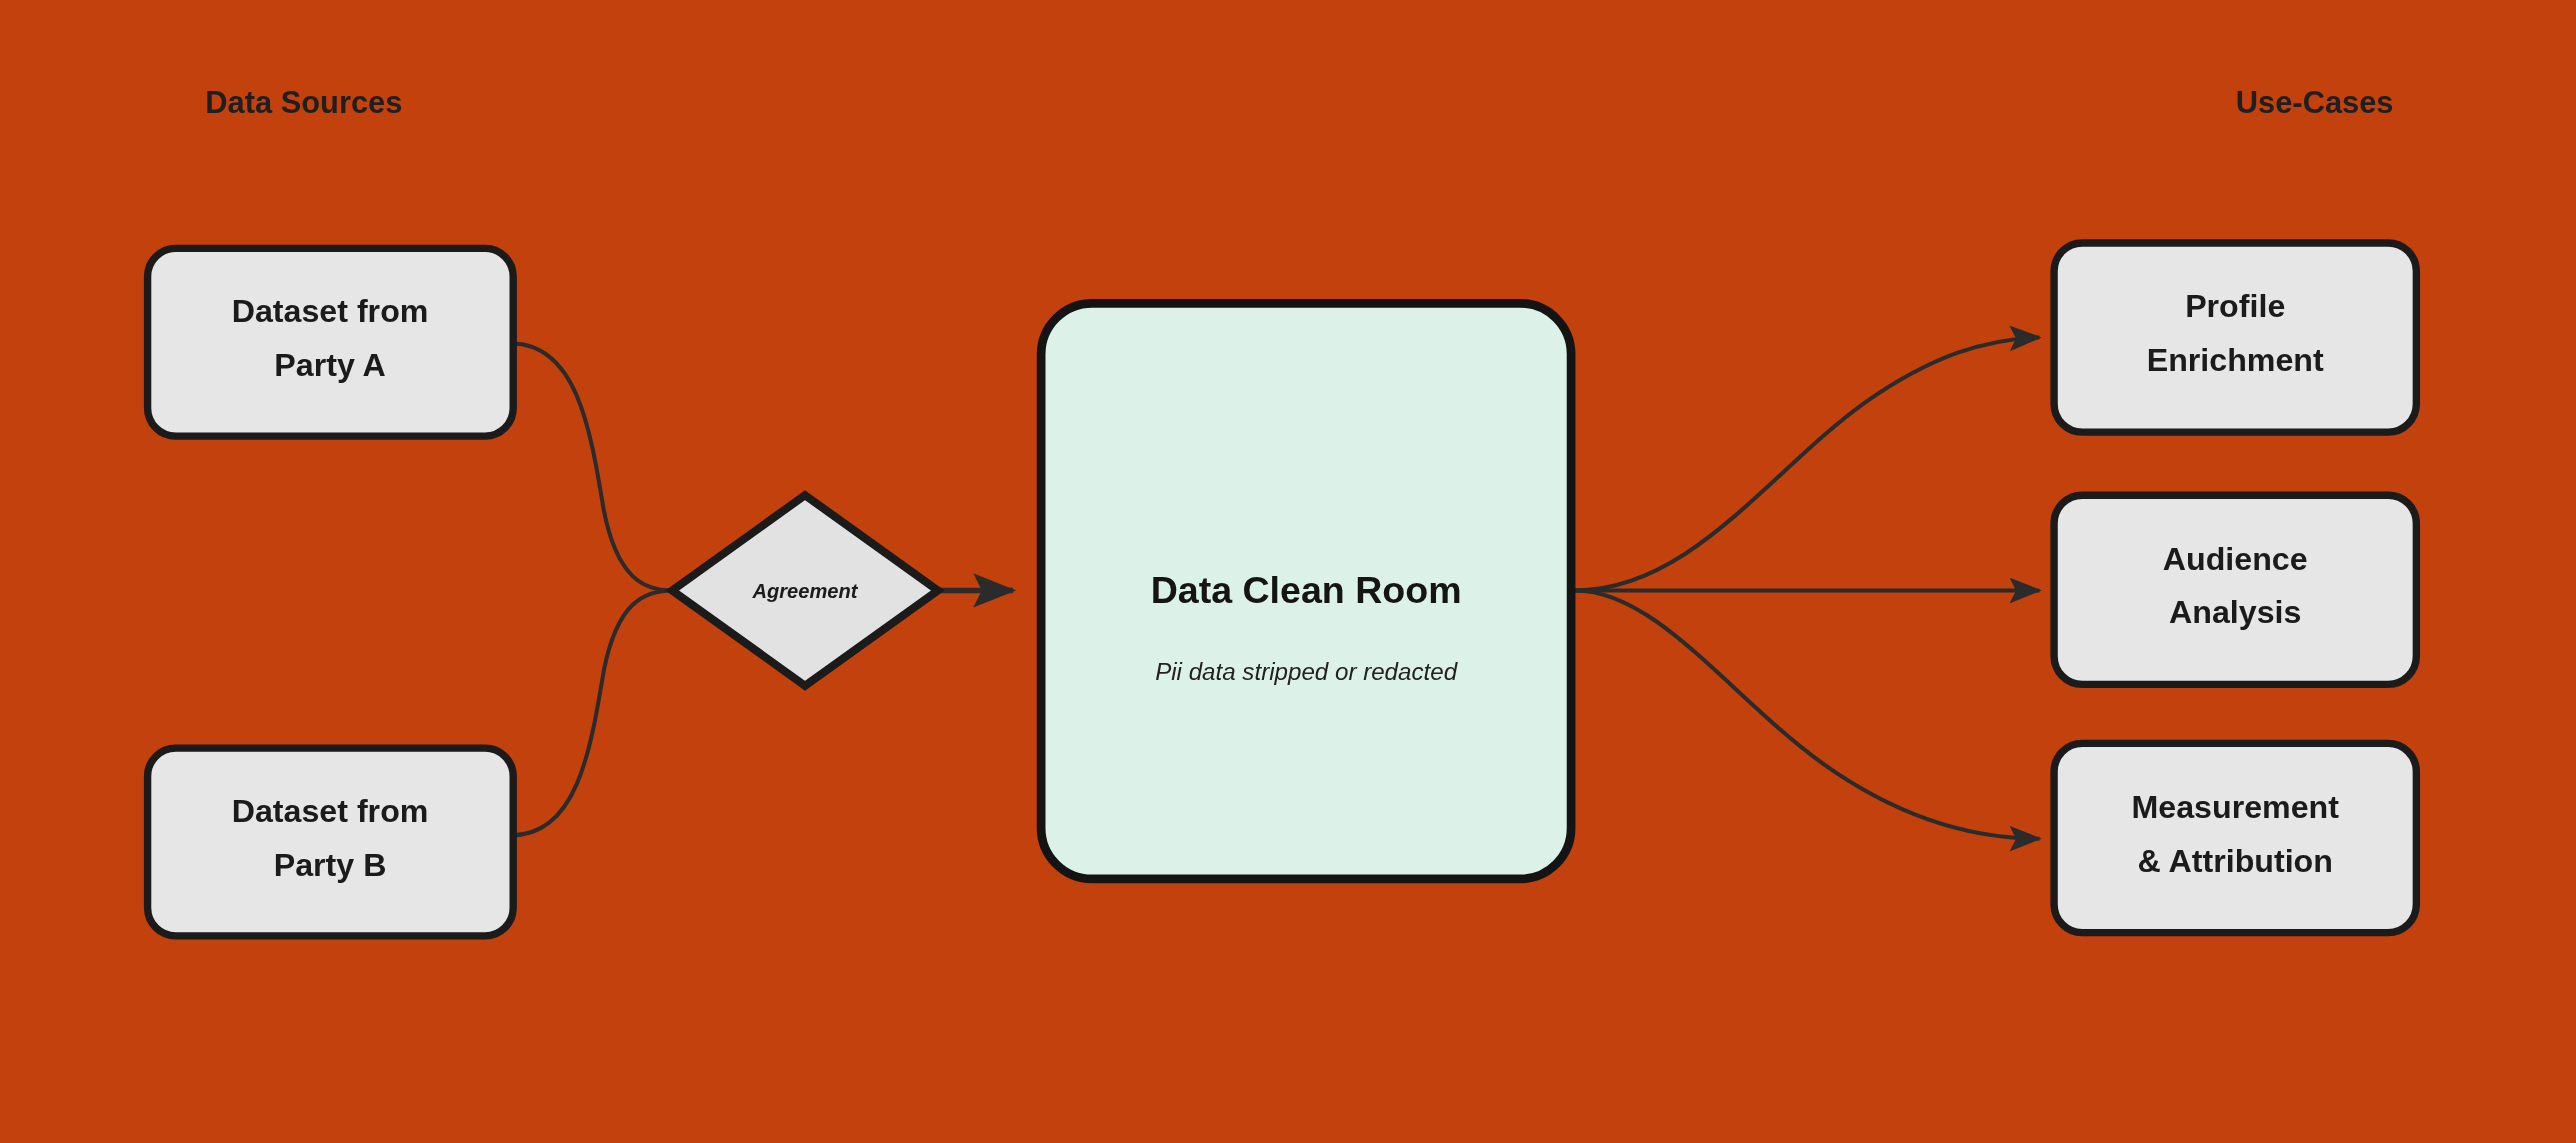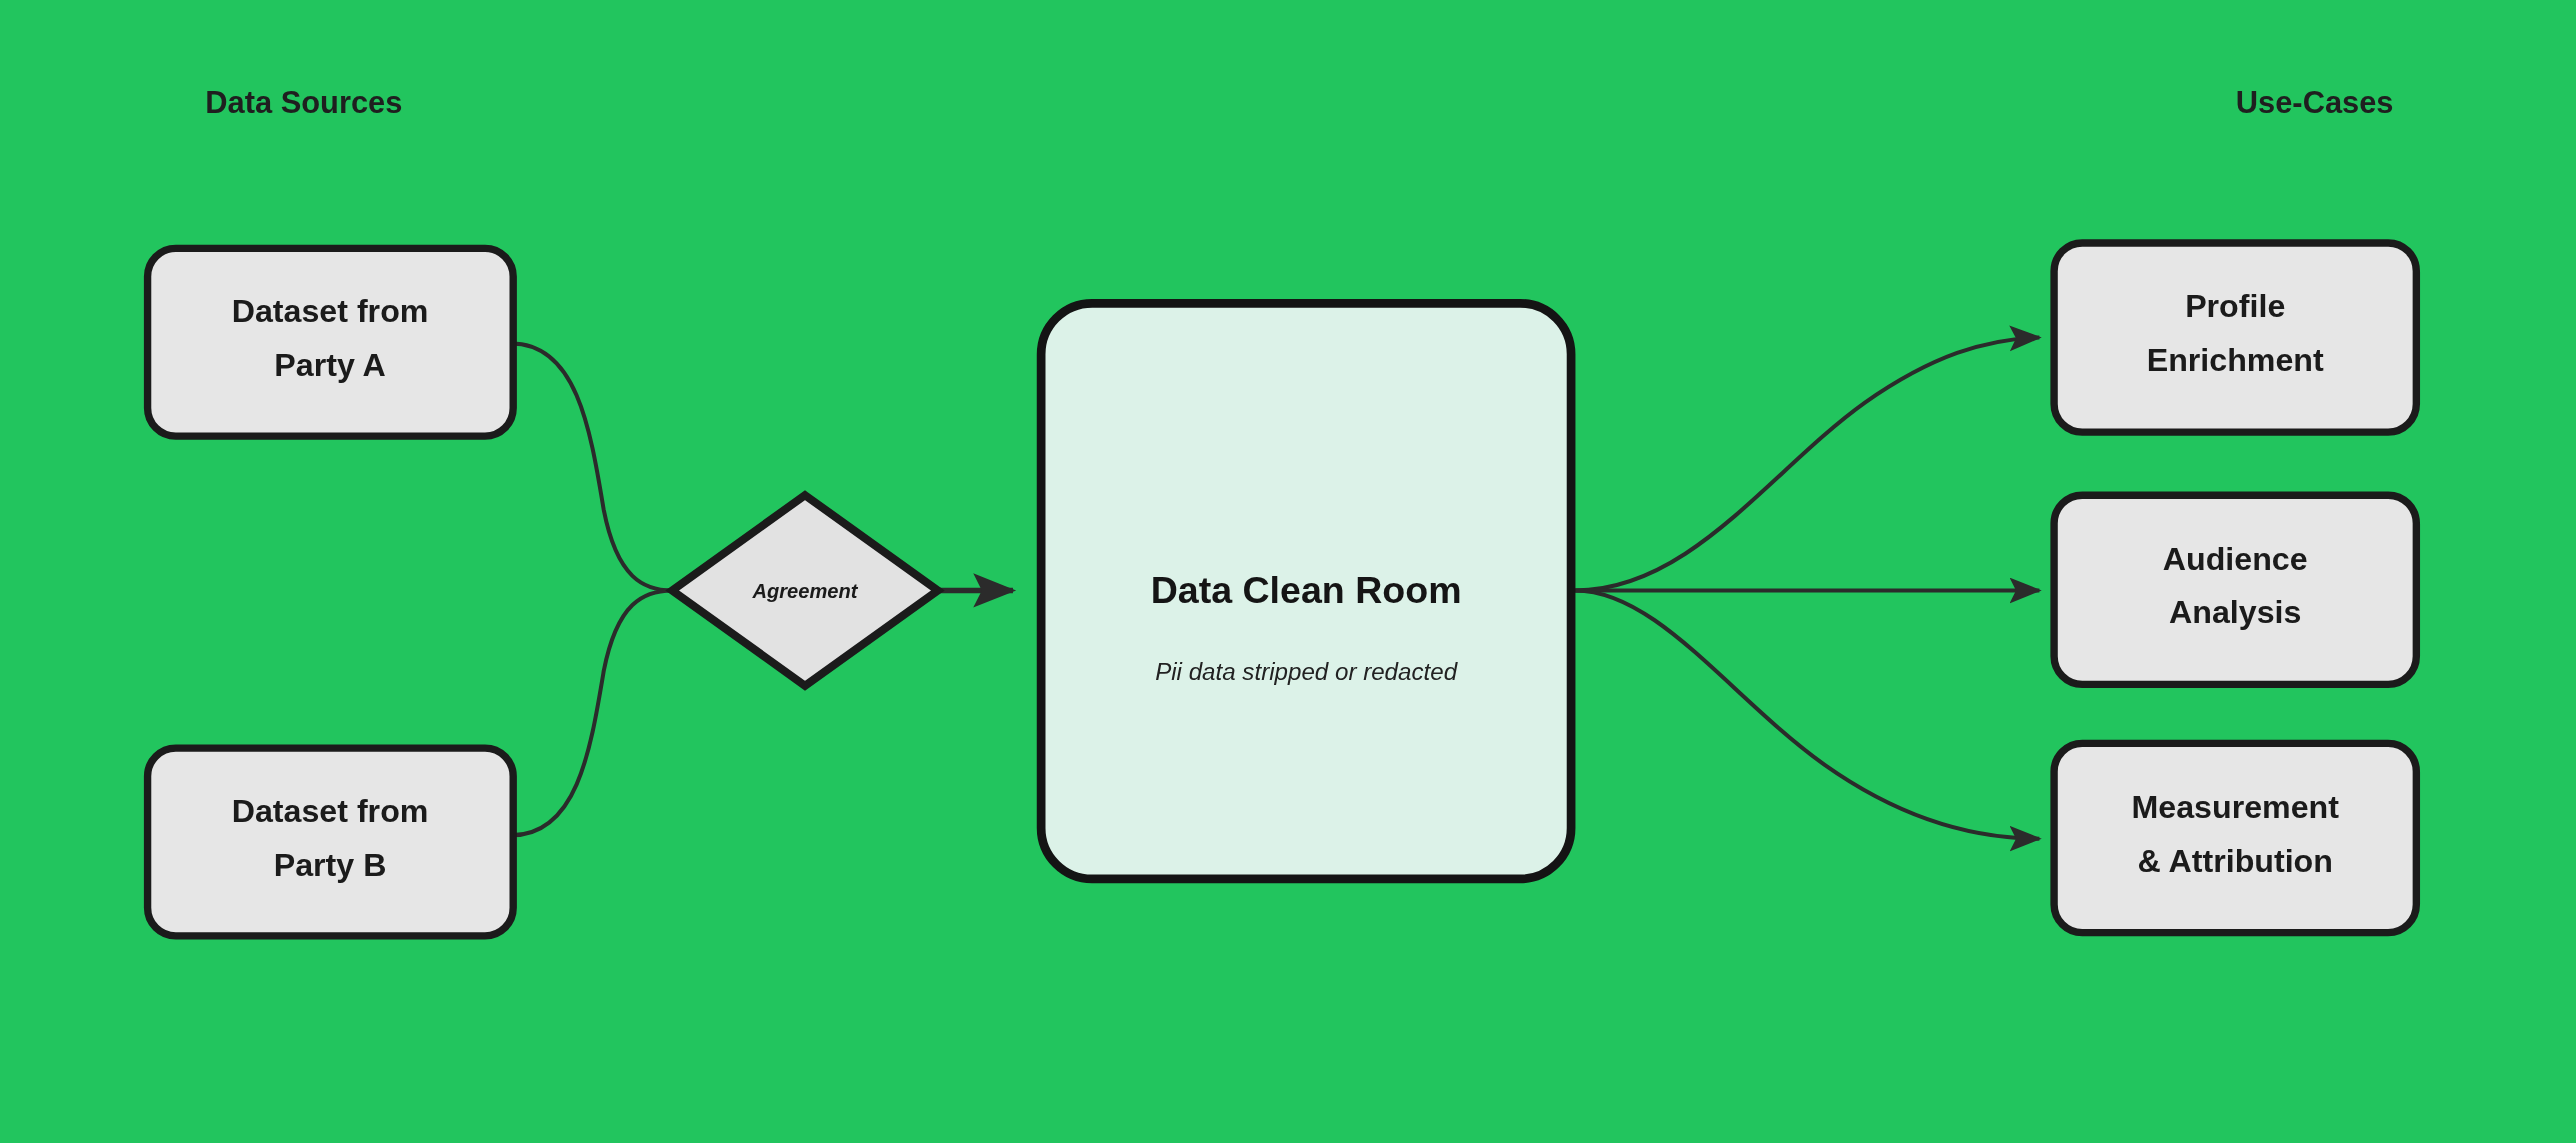--- a/index.html
+++ b/index.html
@@ -11,21 +11,21 @@
   body {
     width: 2576px;
     height: 1144px;
     font-family: "Liberation Sans", sans-serif;
     overflow: hidden;
   }
   #diagram-root {
     position: relative;
     width: 2576px;
     height: 1144px;
-    background: #22c55e;
+    background: #c2410c;
   }
   svg.diagram-canvas {
     display: block;
     width: 2576px;
     height: 1144px;
   }
   .col-heading {
     font-family: "Liberation Sans", sans-serif;
     font-weight: bold;
     font-size: 46px;

